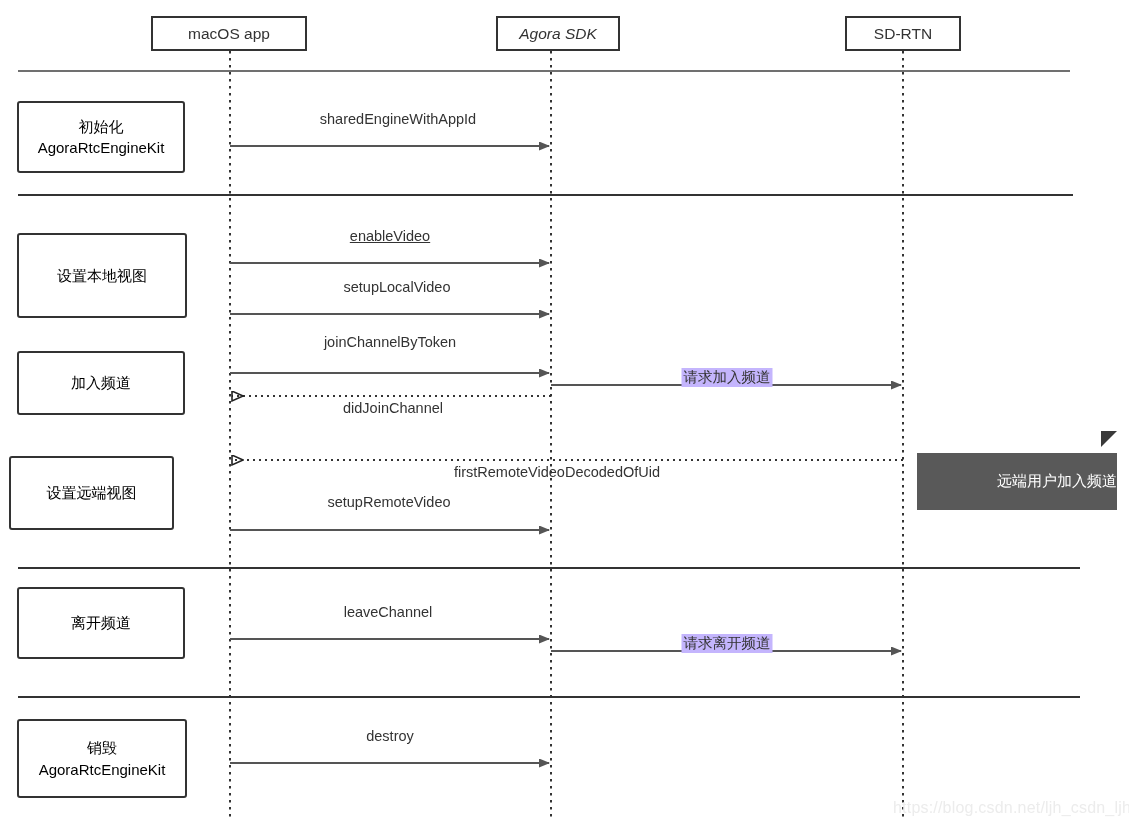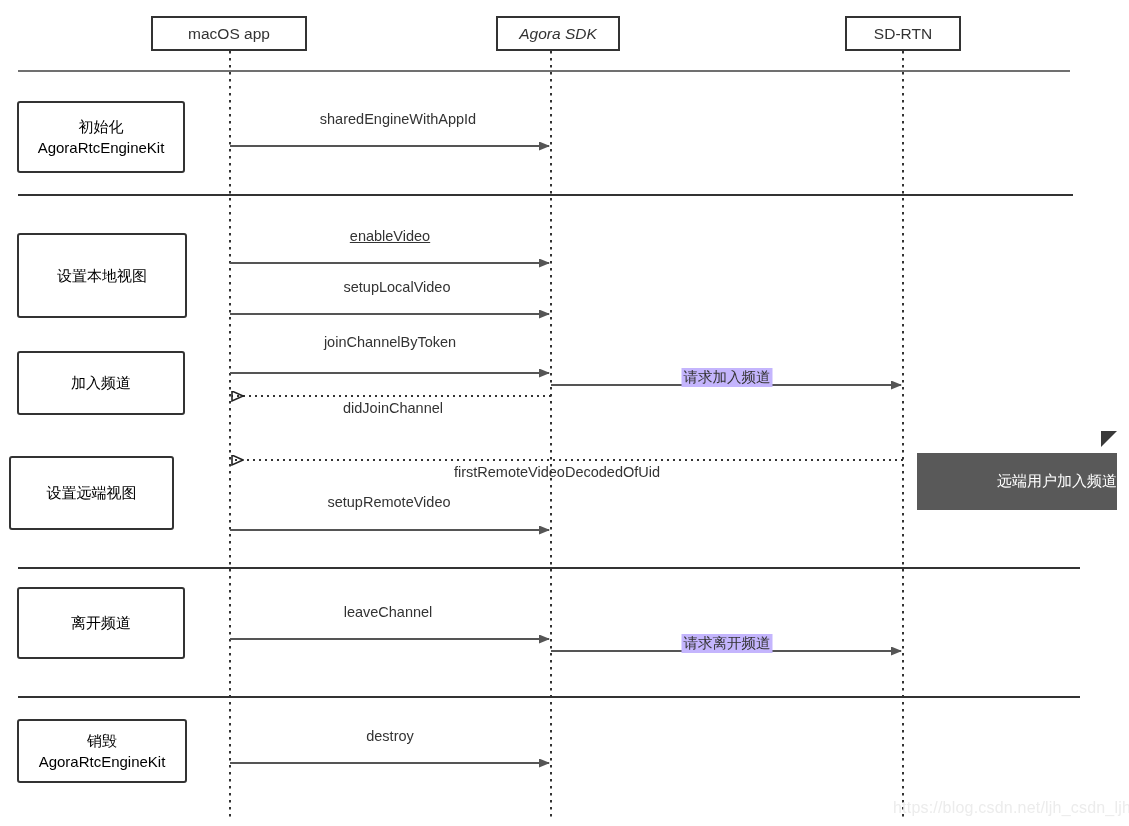--- a/index.html
+++ b/index.html
@@ -151,21 +151,21 @@
       </div>
     </div>
 
   <div id="activities-group">
       <div class="activity-box" style="left: 17px; top: 101px; width: 168px; height: 72px;"><span>初始化
 AgoraRtcEngineKit</span></div>
       <div class="activity-box" style="left: 17px; top: 233px; width: 170px; height: 85px;"><span>设置本地视图</span></div>
       <div class="activity-box" style="left: 17px; top: 351px; width: 168px; height: 64px; align-items: center;"><span>加入频道</span></div>
       <div class="activity-box" style="left: 9px; top: 456px; width: 165px; height: 74px;"><span>设置远端视图</span></div>
       <div class="activity-box" style="left: 17px; top: 568px; width: 168px; height: 72px; margin-top: 19px;"><span>离开频道</span></div>
-      <div class="activity-box" style="left: 17px; top: 719px; width: 170px; height: 64px;"><span>销毁
+      <div class="activity-box" style="left: 17px; top: 719px; width: 170px; height: 79px;"><span>销毁
 AgoraRtcEngineKit</span></div>
     </div>
 
   <div id="labels-group">
       <div class="msg-label" style="left: 398px; top: 111px;">sharedEngineWithAppId</div>
       <div class="msg-label" style="left: 390px; top: 228px; text-decoration: underline;">enableVideo</div>
       <div class="msg-label" style="left: 397px; top: 279px;">setupLocalVideo</div>
       <div class="msg-label" style="left: 390px; top: 334px;">joinChannelByToken</div>
       <div class="msg-label on-line" style="left: 727px; top: 368px;">请求加入频道</div>
       <div class="msg-label" style="left: 393px; top: 400px;">didJoinChannel</div>

